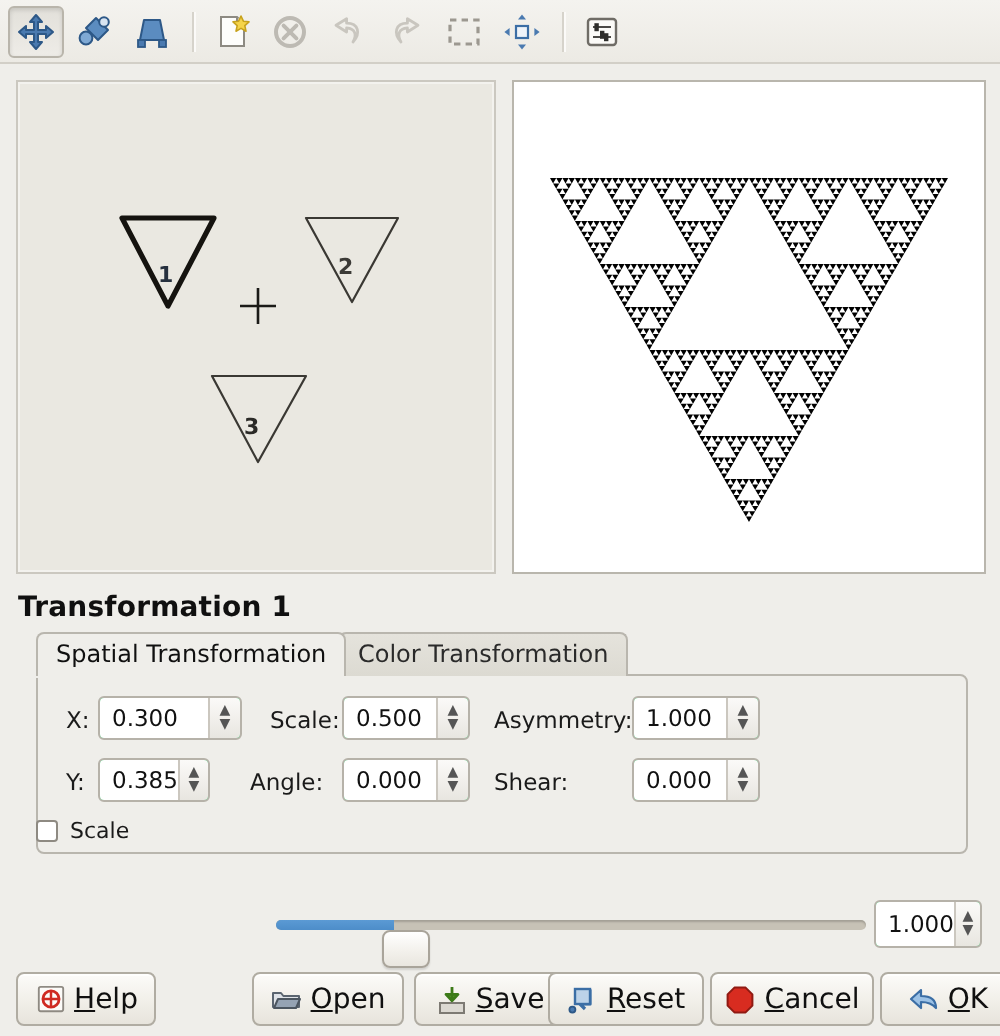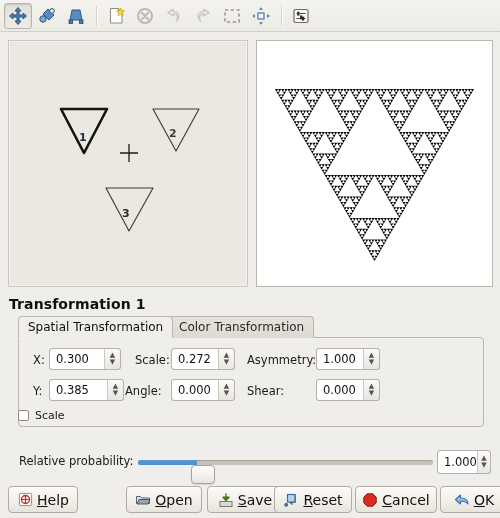--- a/index.html
+++ b/index.html
@@ -275,38 +275,38 @@
   <div class="spin" style="left:30px;top:10px;width:72px;">
     <div class="val">0.300</div>
     <div class="arrows">
         <span>▲</span>
         <span>▼</span>
       </div>
   </div>
 
   <div class="fld-label" style="left:116px;top:15px;">Scale:</div>
   <div class="spin" style="left:152px;top:10px;width:64px;">
-    <div class="val">0.272</div>
+    <div class="val">0.500</div>
     <div class="arrows">
         <span>▲</span>
         <span>▼</span>
       </div>
   </div>
 
   <div class="fld-label" style="left:228px;top:15px;">Asymmetry:</div>
   <div class="spin" style="left:297px;top:10px;width:64px;">
     <div class="val">1.000</div>
     <div class="arrows">
         <span>▲</span>
         <span>▼</span>
       </div>
   </div>
 
   <div class="fld-label" style="left:14px;top:46px;">Y:</div>
-  <div class="spin" style="left:30px;top:41px;width:75px;">
+  <div class="spin" style="left:30px;top:41px;width:56px;">
     <div class="val">0.385</div>
     <div class="arrows">
         <span>▲</span>
         <span>▼</span>
       </div>
   </div>
 
   <div class="fld-label" style="left:106px;top:46px;">Angle:</div>
   <div class="spin" style="left:152px;top:41px;width:64px;">
     <div class="val">0.000</div>
@@ -325,21 +325,20 @@
       </div>
   </div>
 </div>
 
 <div id="flip-row">
   <span class="chk"></span>
   <span>Scale</span>
 </div>
 
 <div id="slider-row">
-  <div id="slider-label">Relative probability:</div>
   <div id="track">
     <div id="track-fill" style="width: 59px;"></div>
     <div id="knob" style="left: 53px;"></div>
   </div>
 </div>
 <div class="spin" id="prob-spin" style="height:24px;">
   <div class="val">1.000</div>
   <div class="arrows">
       <span>▲</span>
       <span>▼</span>

